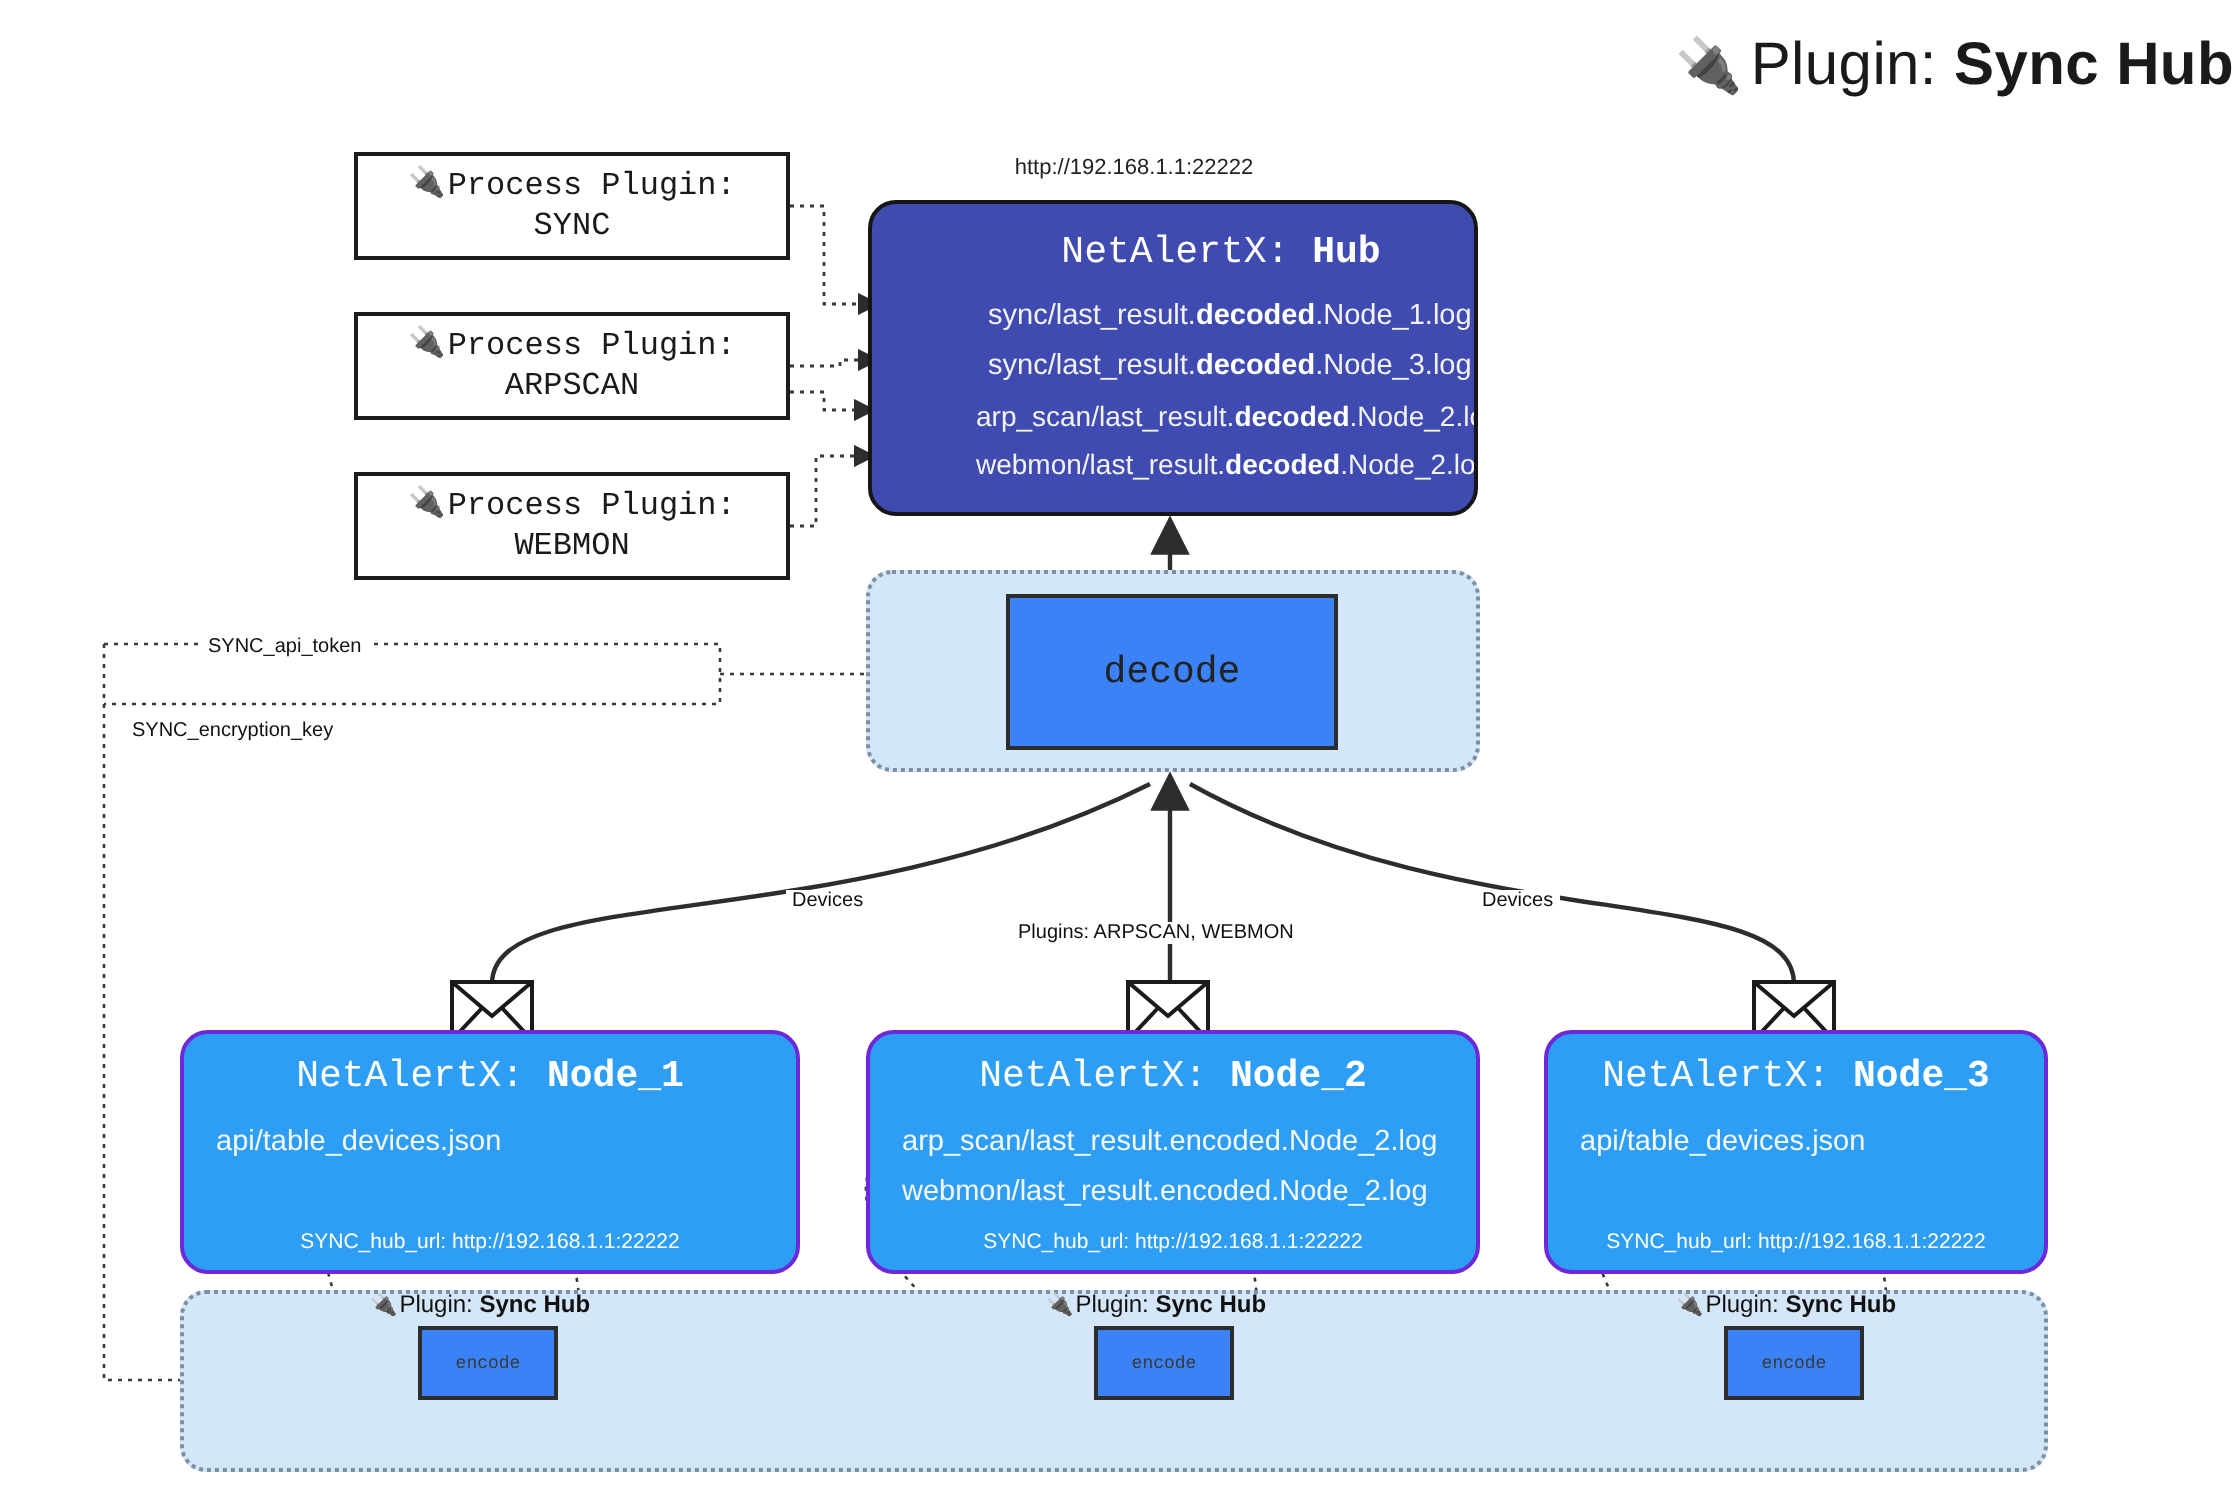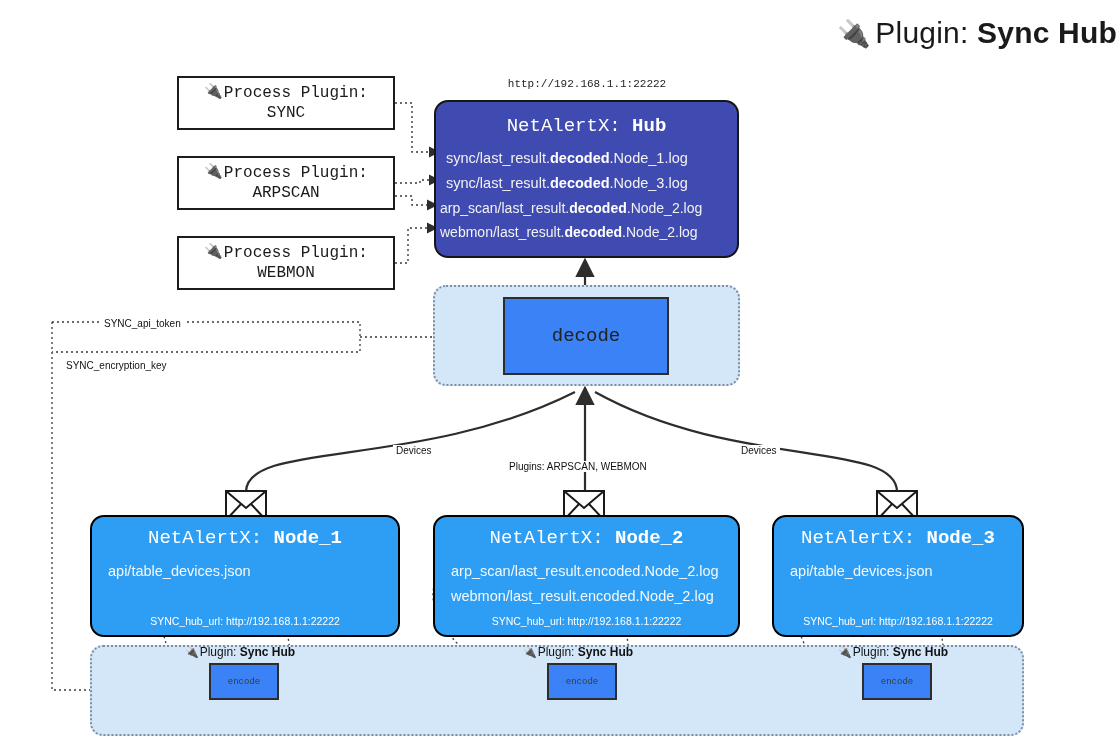--- a/index.html
+++ b/index.html
@@ -14,22 +14,22 @@
   
   .page-title{
     position:absolute;left:0;top:16px;width:1117px;text-align:right;
     font-size:30px;letter-spacing:.2px;white-space:nowrap;
   }
   .page-title .plug{font-size:27px;margin-right:4px;}
   .page-title .lbl{font-weight:400;}
   .page-title .nm{font-weight:700;}
 
   .hub-url{
-    position:absolute;left:432px;top:78px;width:310px;text-align:center;
-    font-size:11px;color:#222;font-family:Liberation Mono, monospace;
+    position:absolute;left:412px;top:78px;width:310px;text-align:center;
+    font-size:11px;color:#222;
   }
 
   
   .proc-box{
     position:absolute;width:218px;height:54px;box-sizing:border-box;
     border:2px solid #1c1c1c;background:#fff;
     font-family:"Liberation Mono", monospace;font-size:16px;color:#1a1a1a;
     display:flex;flex-direction:column;align-items:center;justify-content:center;
     line-height:1.28;
   }
@@ -37,21 +37,21 @@
   .proc-box .l1 .plug{font-size:15px;margin-right:1px;}
   .proc-box .l2{white-space:nowrap;}
   #proc-sync{left:177px;top:76px;}
   #proc-arpscan{left:177px;top:156px;}
   #proc-webmon{left:177px;top:236px;}
 
   
   .hub{
     position:absolute;left:434px;top:100px;width:305px;height:158px;box-sizing:border-box;
     background:#3f4bb0;border:2px solid #161616;border-radius:14px;
-    color:#ffffff;overflow:hidden;
+    color:#ffffff;overflow:hidden;padding-left:48px;
   }
   .hub-title{
     text-align:center;margin-top:13px;font-family:"Liberation Mono", monospace;
     font-size:19px;white-space:nowrap;
   }
   .hub-title .b{font-weight:700;}
   .hub-lines{margin-top:9px;padding-left:10px;}
   .hub-line{
     font-size:14.5px;line-height:1.72;white-space:nowrap;color:#f2f2f2;
   }
@@ -83,21 +83,21 @@
   }
   .plugin-tag .plug{font-size:11px;margin-right:1px;}
   .plugin-tag .nm{font-weight:700;}
   #tag-1{left:185px;}
   #tag-2{left:523px;}
   #tag-3{left:838px;}
 
   
   .node{
     position:absolute;box-sizing:border-box;top:515px;height:122px;
-    background:#2e9ef4;border:2px solid #000000;border-radius:14px;color:#fff;
+    background:#2e9ef4;border:2px solid #6d28d9;border-radius:14px;color:#fff;
     overflow:hidden;
   }
   #node-1{left:90px;width:310px;}
   #node-2{left:433px;width:307px;}
   #node-3{left:772px;width:252px;}
   .node-title{
     text-align:center;margin-top:10px;font-family:"Liberation Mono", monospace;
     font-size:19px;white-space:nowrap;
   }
   .node-title .b{font-weight:700;}

